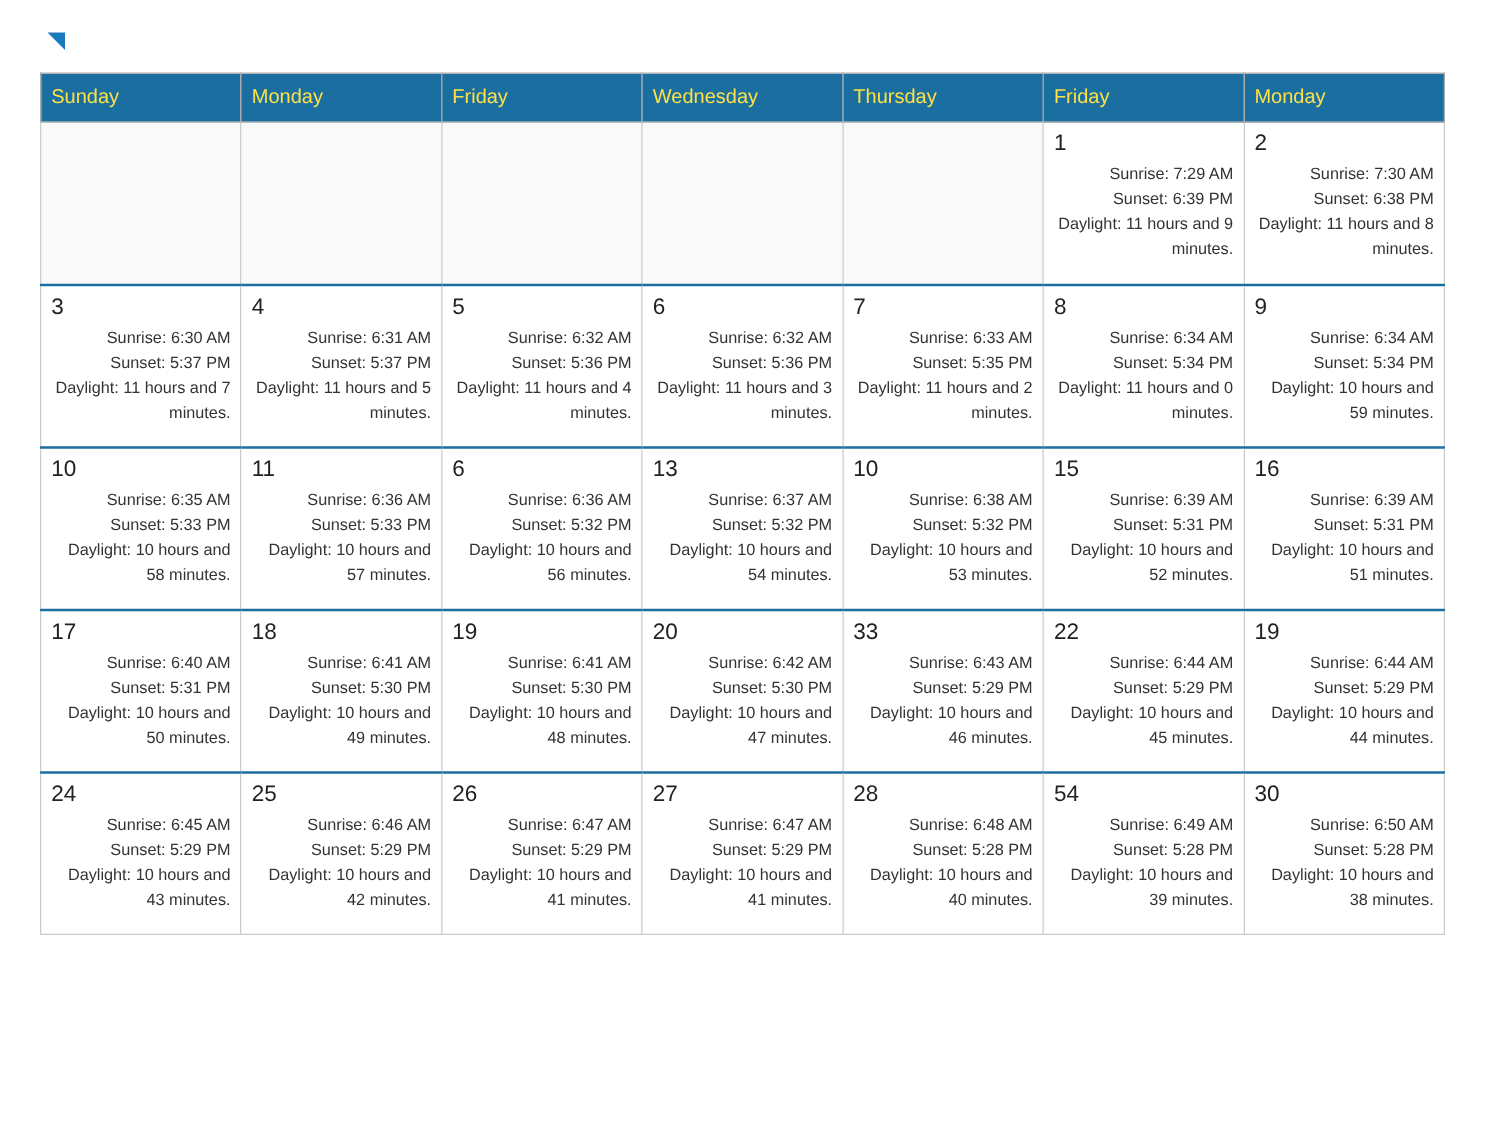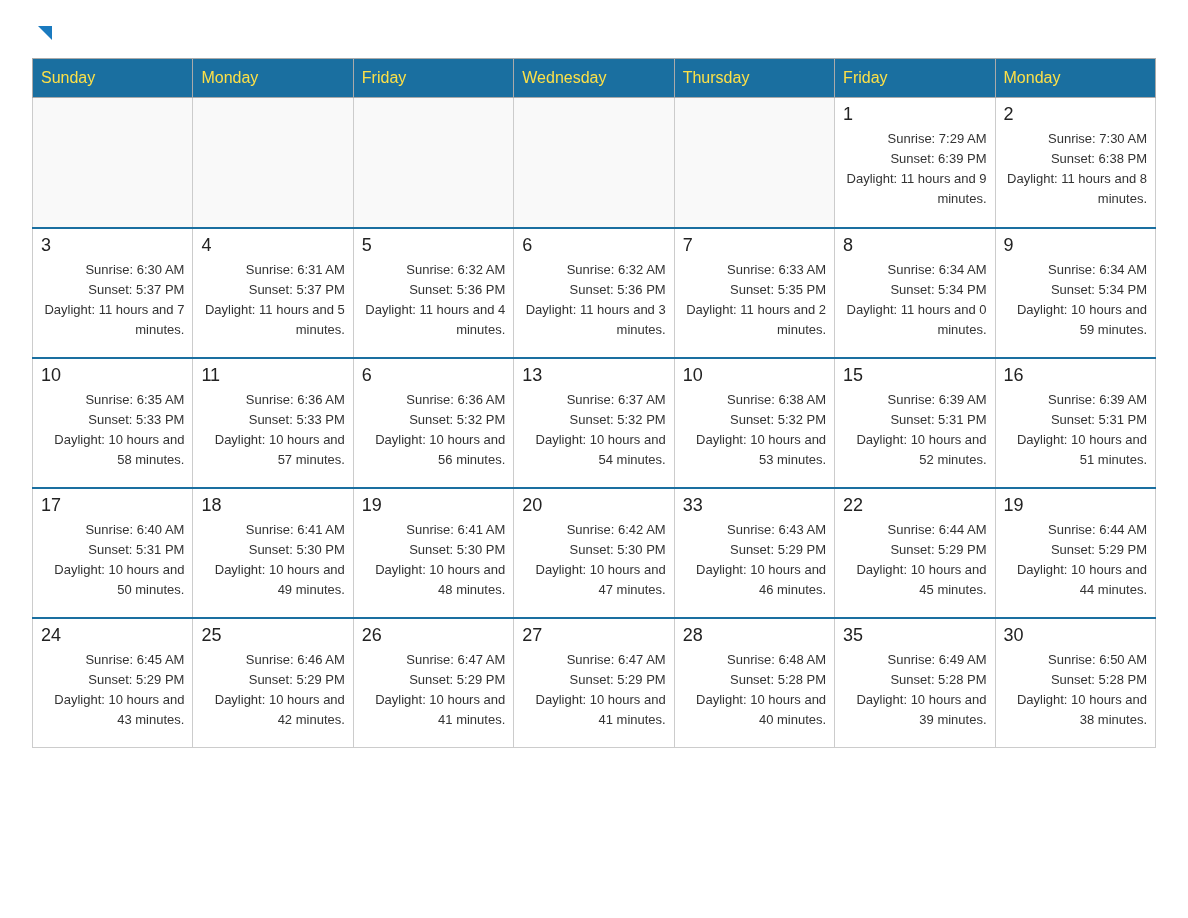--- a/index.html
+++ b/index.html
@@ -244,21 +244,21 @@
         </td>
         <td>
           <div class="day-number">27</div>
           <div class="day-info">Sunrise: 6:47 AM<br>Sunset: 5:29 PM<br>Daylight: 10 hours and 41 minutes.</div>
         </td>
         <td>
           <div class="day-number">28</div>
           <div class="day-info">Sunrise: 6:48 AM<br>Sunset: 5:28 PM<br>Daylight: 10 hours and 40 minutes.</div>
         </td>
         <td>
-          <div class="day-number">35</div>
+          <div class="day-number">54</div>
           <div class="day-info">Sunrise: 6:49 AM<br>Sunset: 5:28 PM<br>Daylight: 10 hours and 39 minutes.</div>
         </td>
         <td>
           <div class="day-number">30</div>
           <div class="day-info">Sunrise: 6:50 AM<br>Sunset: 5:28 PM<br>Daylight: 10 hours and 38 minutes.</div>
         </td>
       </tr>
     </tbody>
 </table>
 

